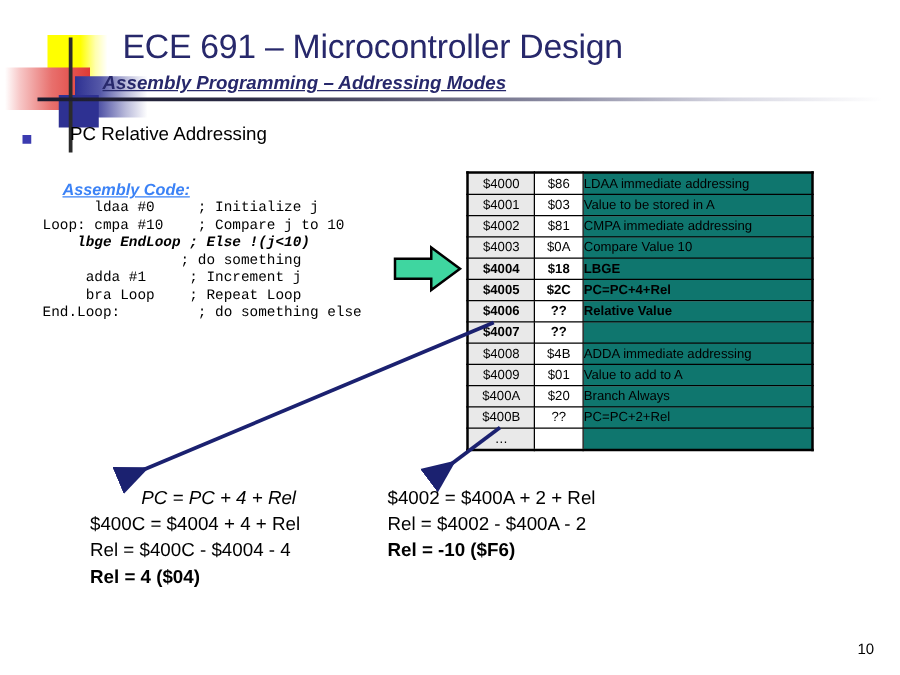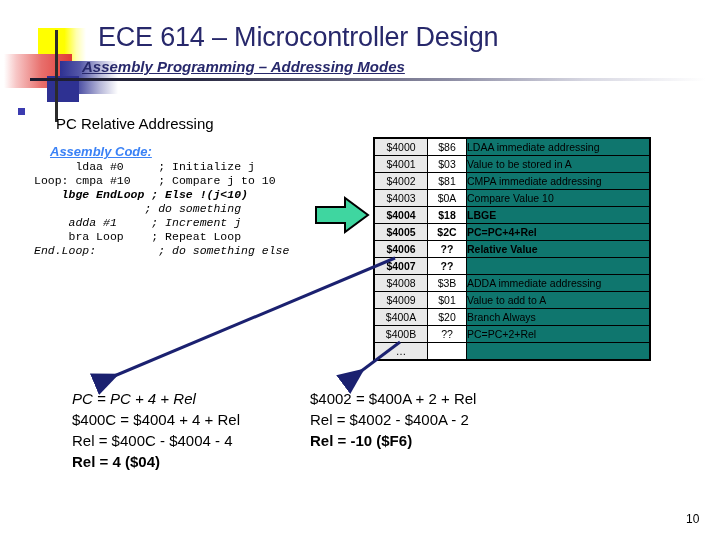--- a/index.html
+++ b/index.html
@@ -55,38 +55,38 @@
     text-decoration: underline;
     white-space: nowrap;
   }
 
   
   #bullet-row { position: absolute; left: 18px; top: 99px; }
   #bullet-square {
     position: absolute; left: 0; top: 9px; width: 7px; height: 7px; background: #3b3bb0;
   }
   #bullet-text {
-    position: absolute; left: 38px; top: 16px; font-size: 15px; color: #000000;
+    position: absolute; left: 38px; top: 0; font-size: 15px; color: #000000;
     white-space: nowrap;
   }
 
   
   #asm-title {
     position: absolute; left: 50px; top: 144px;
     font-size: 13px; color: #3b82f6; font-style: italic; font-weight: bold;
     text-decoration: underline; white-space: nowrap;
   }
   #asm-code {
     position: absolute; left: 34px; top: 160px;
     font-family: "Liberation Mono", "DejaVu Sans Mono", monospace;
     font-size: 11.5px; line-height: 14px; color: #000000;
     white-space: pre;
   }
   .c-bold { font-weight: bold; font-style: italic; }
-  .c-italic { font-style: italic; }
+  .c-italic { }
 
   
   #green-arrow { position: absolute; left: 312px; top: 194px; width: 60px; height: 42px; }
 
   
   #mem-table {
     position: absolute; left: 373px; top: 137px;
     border-collapse: collapse;
     border: 2px solid #000000;
     background: #ffffff;
@@ -105,42 +105,42 @@
   tr.row-bold td { font-weight: bold; font-size: 11.5px; margin-top: 28px; }
 
   
   #overlay { position: absolute; left: 0; top: 0; width: 720px; height: 540px; pointer-events: none; }
 
   
   .eq-block { position: absolute; font-size: 15px; color: #000000; white-space: nowrap; }
   #eq-left  { left: 72px;  top: 388px; }
   #eq-right { left: 310px; top: 388px; }
   .eq-line { line-height: 21px; }
-  .eq-line.italic { font-style: italic; }
+  .eq-line.italic { font-style: italic; margin-left: 41px; }
   .eq-line.bold { font-weight: bold; }
 
   
   #page-number {
     position: absolute; left: 686px; top: 512px;
     font-size: 12px; color: #000000;
   }
 </style>
 </head>
 <body>
 
 <div id="logo-mark">
   <div id="logo-yellow"></div>
   <div id="logo-red"></div>
   <div id="logo-blue-grad"></div>
   <div id="logo-blue-small"></div>
   <div id="logo-vline"></div>
 </div>
 <div id="logo-hline-long"></div>
 
-<div id="title">ECE 614 – Microcontroller Design</div>
+<div id="title">ECE 691 – Microcontroller Design</div>
 <div id="subtitle">Assembly Programming – Addressing Modes</div>
 
 <div id="bullet-row">
   <div id="bullet-square"></div>
   <div id="bullet-text">PC Relative Addressing</div>
 </div>
 
 <div id="asm-title">Assembly Code:</div>
 <div id="asm-code"><div>      ldaa #0     ; Initialize j</div><div>Loop: cmpa #10    ; Compare j to 10</div><div class="c-bold">    lbge EndLoop ; Else !(j&lt;10)</div><div class="c-italic">                ; do something</div><div class="c-italic">     adda #1     ; Increment j</div><div>     bra Loop    ; Repeat Loop</div><div class="c-italic">End.Loop:         ; do something else</div></div>
 
@@ -187,21 +187,21 @@
         <td class="col-val">??</td>
         <td class="col-desc">Relative Value</td>
       </tr>
       <tr class="row-bold">
         <td class="col-addr">$4007</td>
         <td class="col-val">??</td>
         <td class="col-desc"></td>
       </tr>
       <tr>
         <td class="col-addr">$4008</td>
-        <td class="col-val">$3B</td>
+        <td class="col-val">$4B</td>
         <td class="col-desc">ADDA immediate addressing</td>
       </tr>
       <tr>
         <td class="col-addr">$4009</td>
         <td class="col-val">$01</td>
         <td class="col-desc">Value to add to A</td>
       </tr>
       <tr>
         <td class="col-addr">$400A</td>
         <td class="col-val">$20</td>

